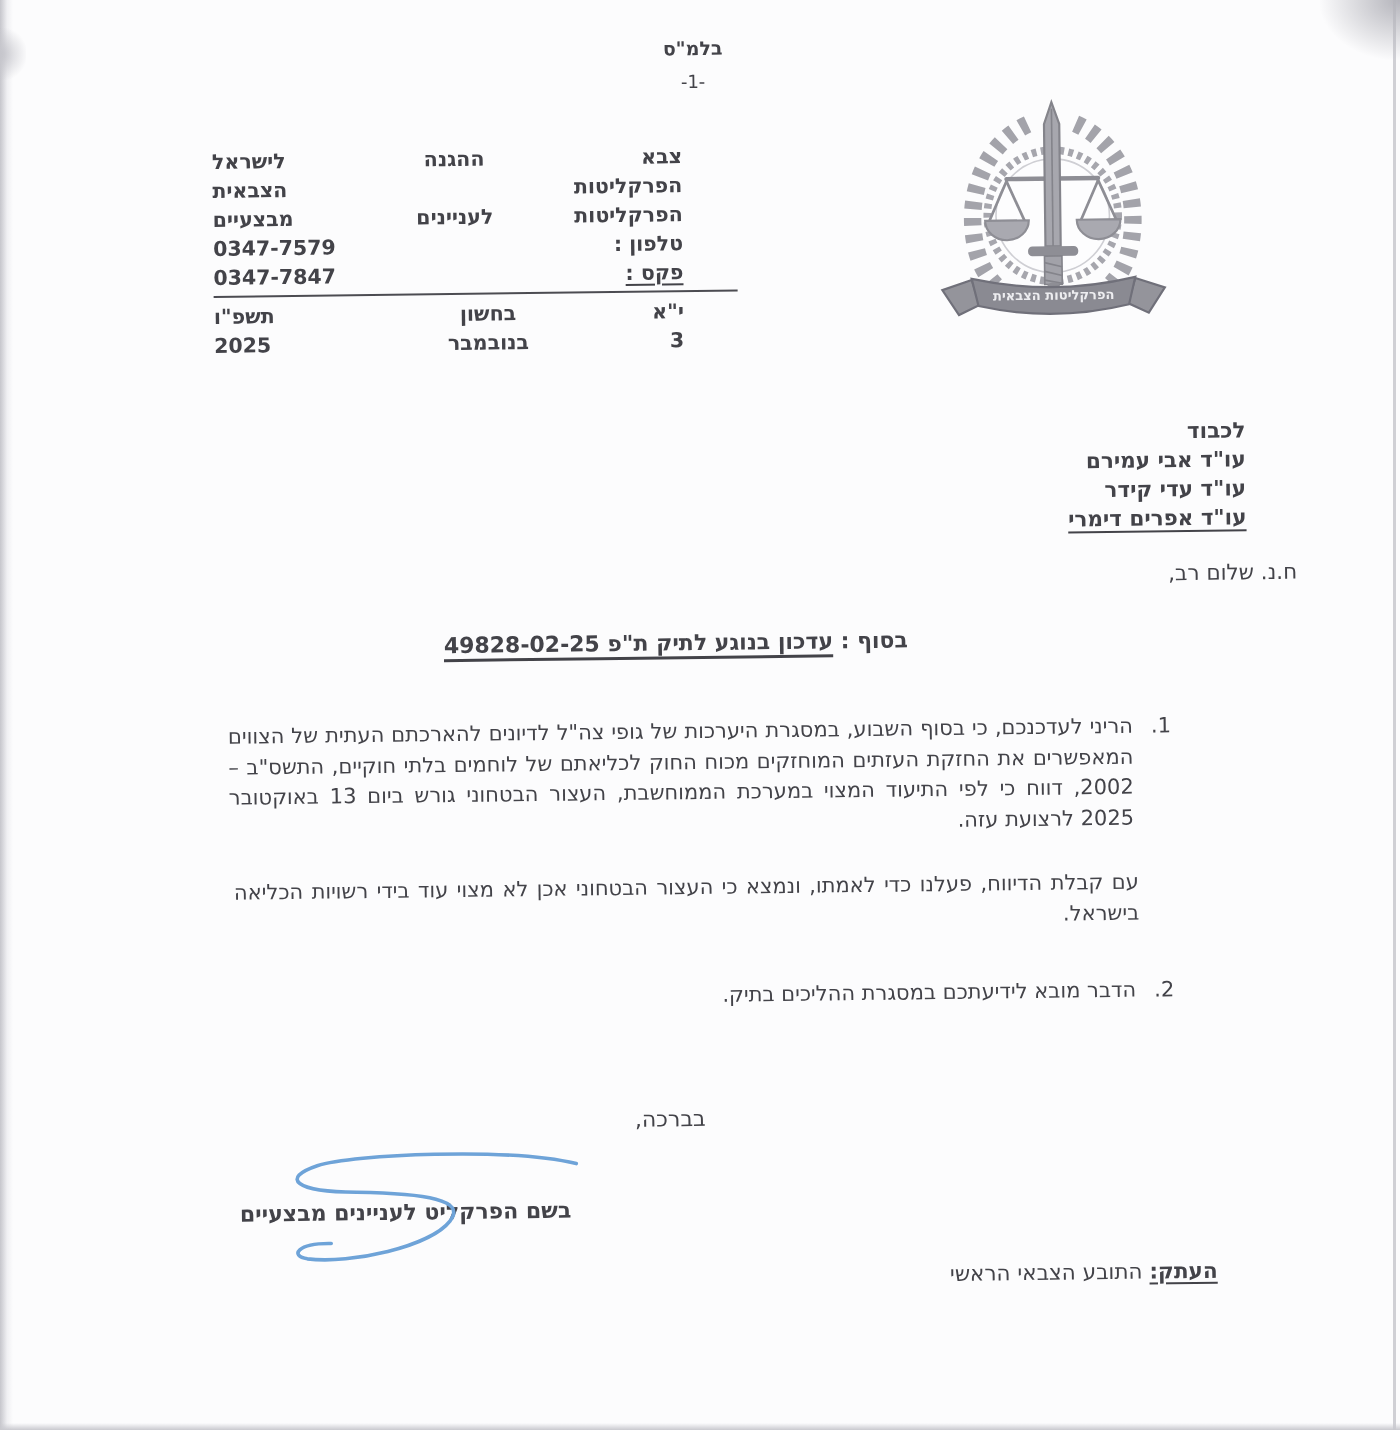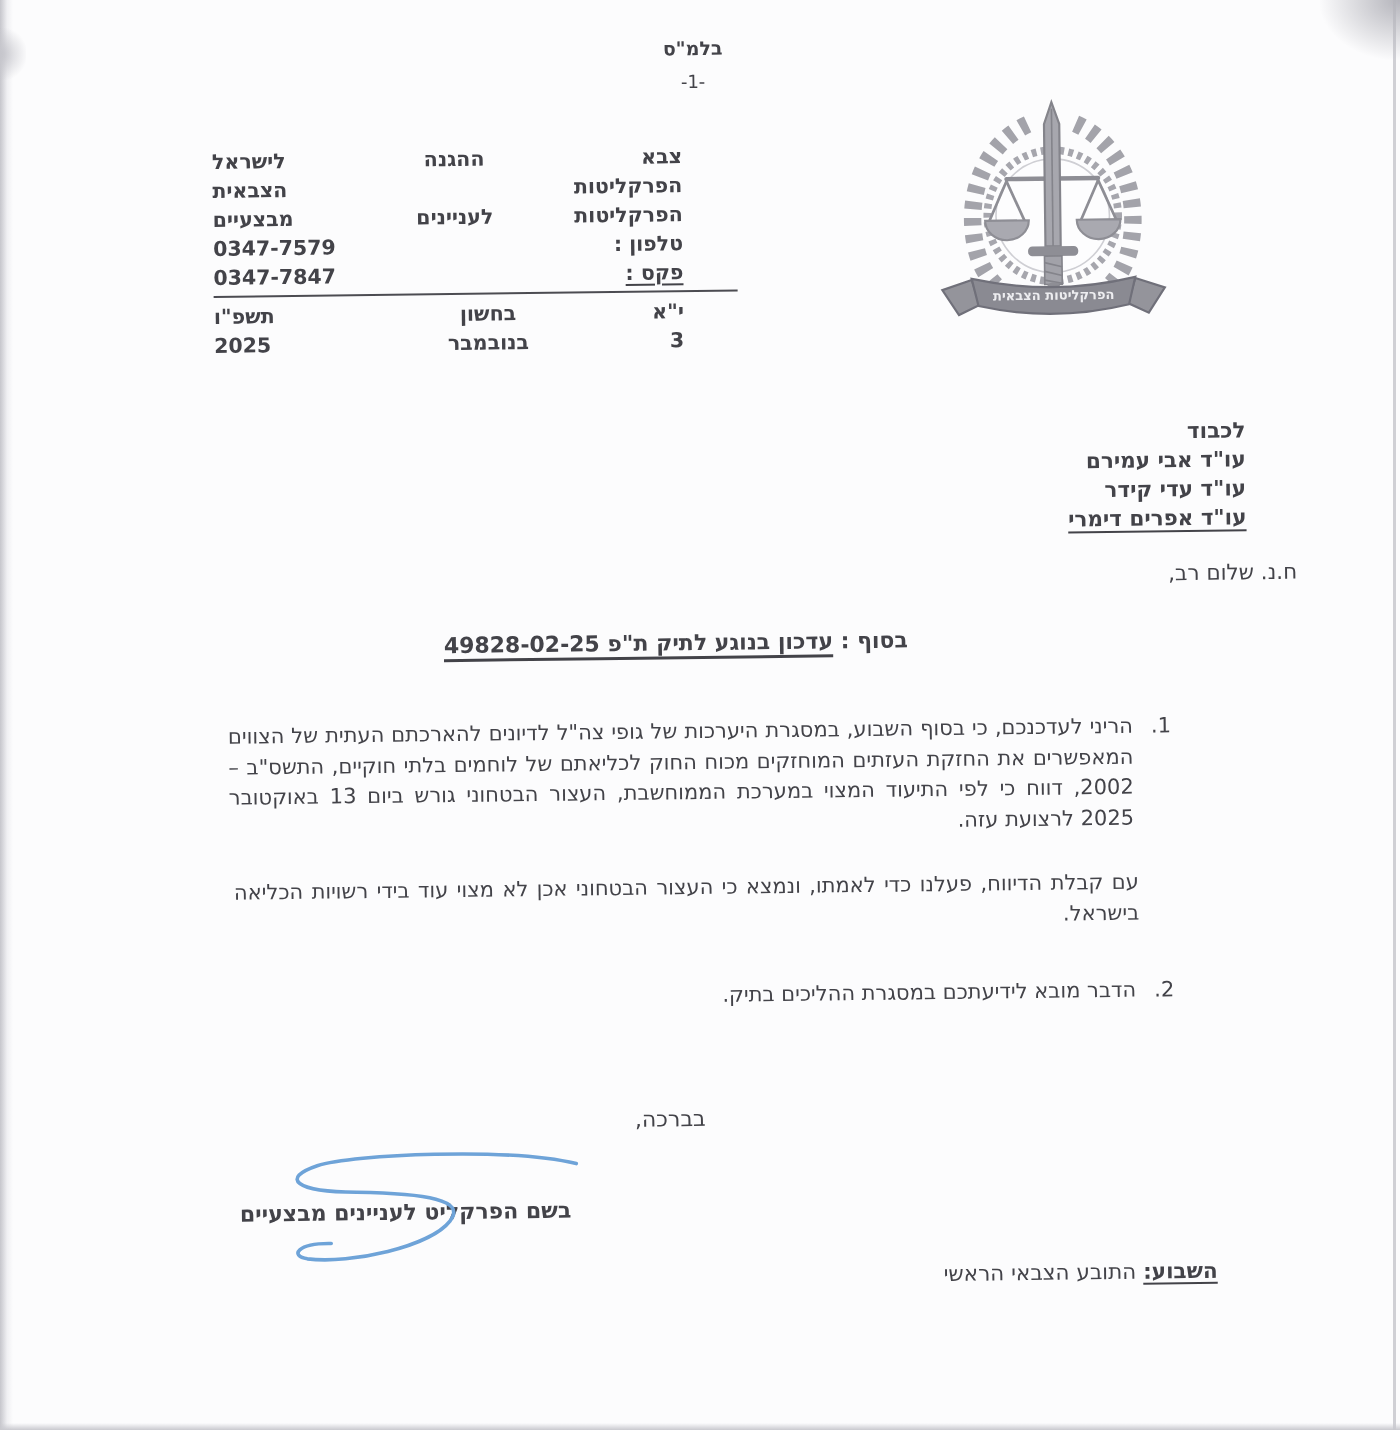--- a/index.html
+++ b/index.html
@@ -183,21 +183,21 @@
     </div>
 
     <div class="regards">בברכה,</div>
 
     <svg class="sig-svg" viewBox="0 0 345 132">
       <path d="M 322,22 C 255,5 98,10 63,21 C 26,33 40,47 102,48 C 172,50 212,57 195,78 C 175,103 96,120 52,114 C 34,111 42,98 76,99" fill="none" stroke="#6ea3d8" stroke-width="3.6" stroke-linecap="round"></path>
     </svg>
     <div class="signer">בשם הפרקליט לעניינים מבצעיים</div>
 
     <div class="copy-line">
-      <span class="copy-label">השבוע:</span><span> התובע הצבאי הראשי</span>
+      <span class="copy-label">העתק:</span><span> התובע הצבאי הראשי</span>
     </div>
 
   </div>
 
   <div class="edge-left"></div>
   <div class="edge-right"></div>
   <div class="edge-bottom"></div>
   <div class="corner-tr"></div>
   <div class="corner-tl"></div>
 </div>

